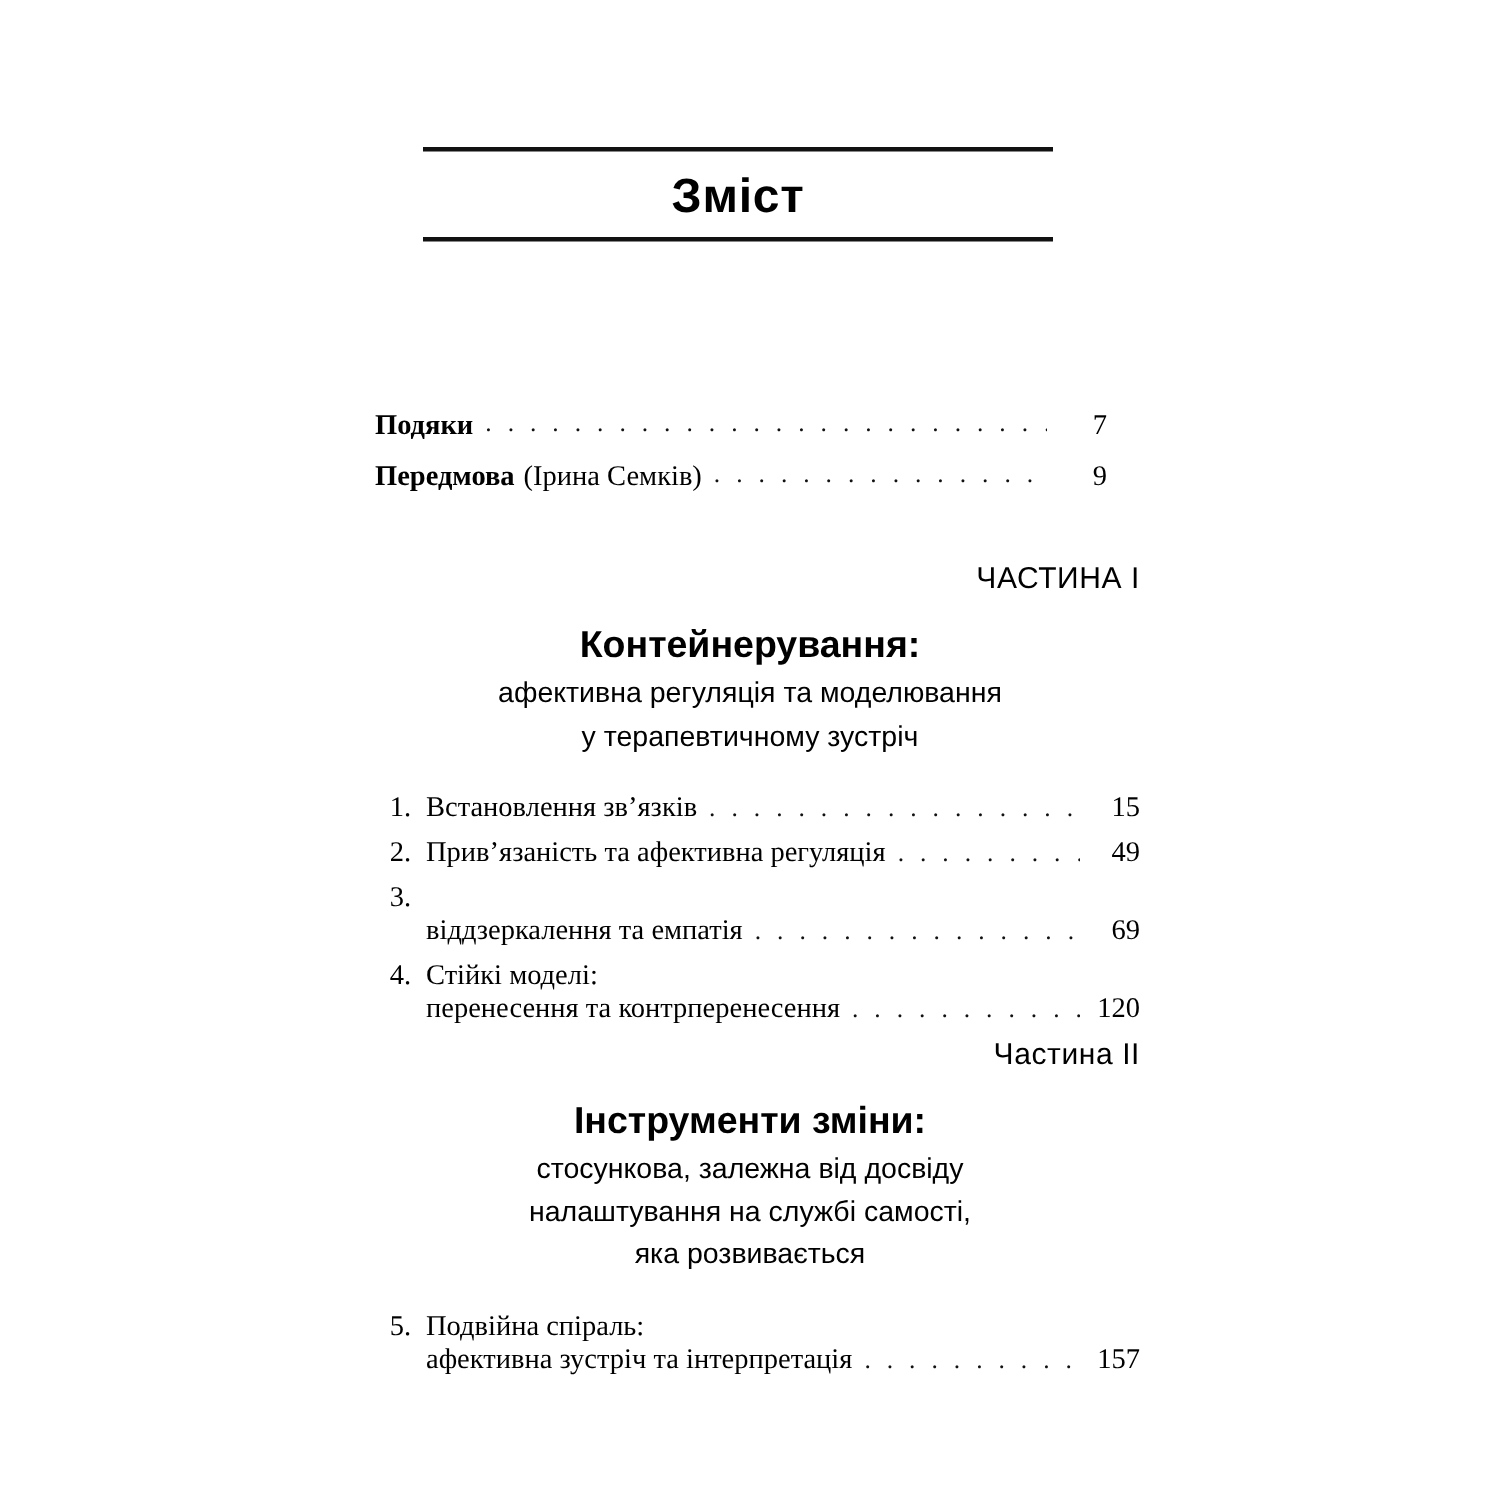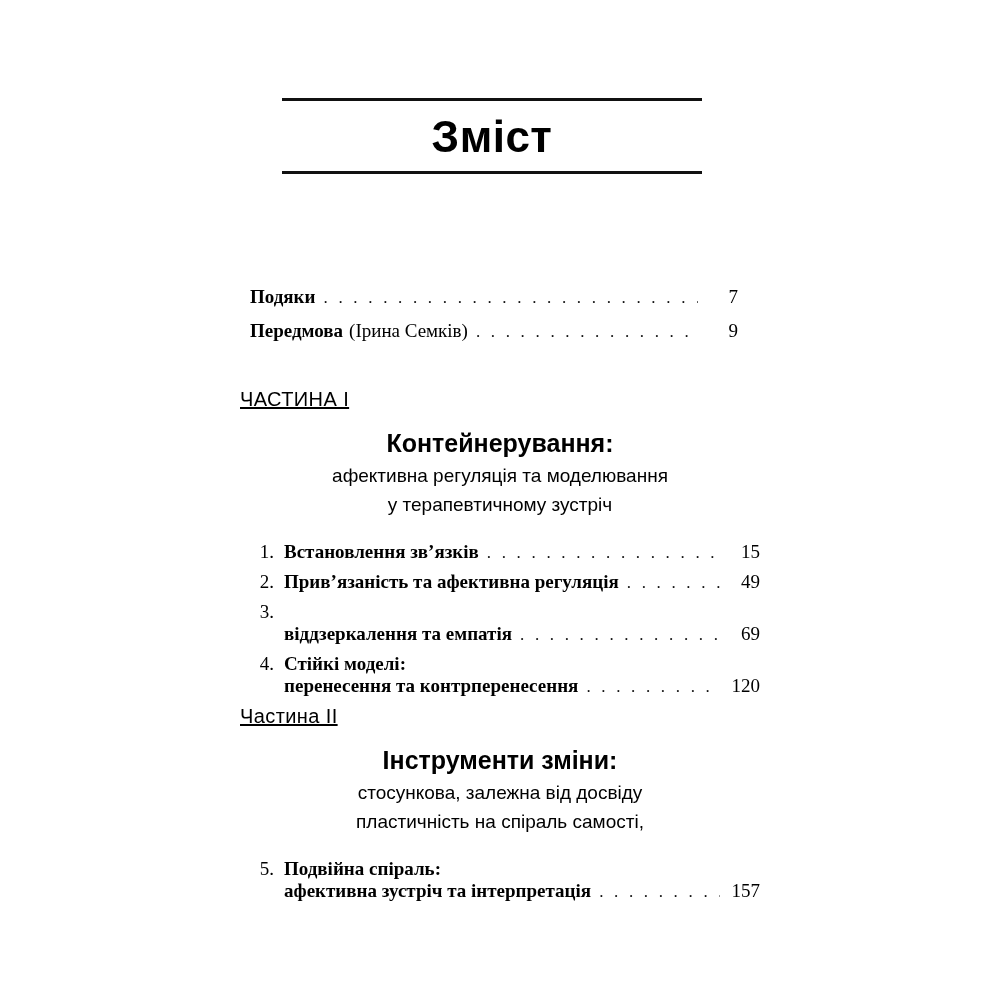--- a/index.html
+++ b/index.html
@@ -31,34 +31,34 @@
   }
   .title-rule {
     height: 3px;
     background: #111111;
     width: 100%;
   }
   .title-text {
     text-align: center;
     font-family: "Liberation Sans", sans-serif;
     font-weight: bold;
-    font-size: 44px;
+    font-size: 32px;
     letter-spacing: 0.5px;
     padding: 12px 0 10px 0;
     line-height: 1.1;
   }
 
   
   .frontmatter {
     margin: 112px 0 0 250px;
     width: 488px;
   }
   .fm-row {
     display: flex;
-    align-items: center;
+    align-items: flex-start;
     font-size: 19px;
     margin-bottom: 12px;
     white-space: nowrap;
   }
   .fm-label {
     font-weight: bold;
     font-family: "Liberation Serif", serif;
   }
   .fm-italic {
     font-weight: normal;
@@ -83,26 +83,25 @@
 
   
   .part {
     width: 520px;
     margin-left: 240px;
   }
   .part-1 { margin-top: 46px; }
   .part-2 { }
 
   .part-title {
-    text-align: left;
+    text-align: right;
     font-family: "Liberation Sans", sans-serif;
     font-size: 20px;
     letter-spacing: 0.4px;
     margin-bottom: 18px;
-    text-decoration: underline;
   }
   .part-subtitle-bold {
     text-align: center;
     font-family: "Liberation Sans", sans-serif;
     font-weight: bold;
     font-size: 25px;
     margin-bottom: 4px;
   }
   .part-subtitle {
     text-align: center;
@@ -125,21 +124,20 @@
     white-space: nowrap;
   }
   .ch-num {
     width: 34px;
     text-align: right;
     padding-right: 10px;
     flex: 0 0 auto;
   }
   .ch-title {
     flex: 0 0 auto;
-    font-weight: bold;
   }
   .ch-line.cont {
     padding-left: 44px;
   }
   .ch-line.cont .ch-title { padding-left: 0; }
 </style>
 </head>
 <body>
 
 <div class="page">
@@ -216,21 +214,22 @@
         </div>
       </div>
 
     </div>
   </div>
 
   <div class="part part-2">
     <div class="part-title">Частина ІІ</div>
     <div class="part-subtitle-bold">Інструменти зміни:</div>
     <div class="part-subtitle">стосункова, залежна від досвіду</div>
-    <div class="part-subtitle">пластичність на спіраль самості,</div>
+    <div class="part-subtitle">налаштування на службі самості,</div>
+    <div class="part-subtitle">яка розвивається</div>
 
     <div class="chapters">
 
       <div class="chapter">
         <div class="ch-line">
           <span class="ch-num">5.</span>
           <span class="ch-title">Подвійна спіраль:</span>
         </div>
         <div class="ch-line cont">
           <span class="ch-title">афективна зустріч та інтерпретація</span>

